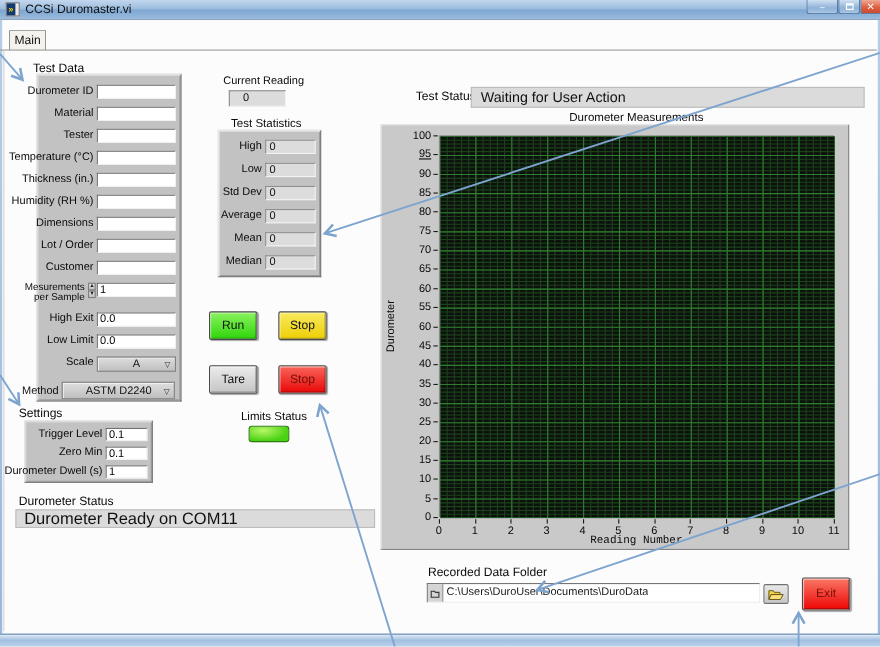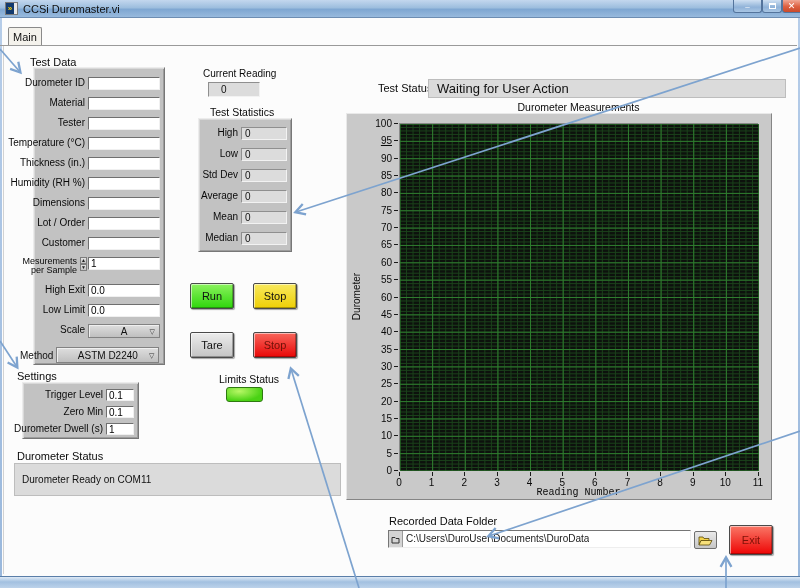--- a/index.html
+++ b/index.html
@@ -69,26 +69,26 @@
   .test-data-panel .lv-row.mps .lbl { font-size:9px; line-height:9px; text-align:right; width:58px; white-space:normal; }
   .method-row { position:absolute; left:-14px; top:279px; display:flex; align-items:center; }
   .method-row .lbl { font-size:10px; margin-right:3px; }
   .scale-select { width:72px; height:14px; }
   .method-select { width:103px; height:16px; }
   .stats-panel { left:198px; top:118px; width:94px; height:134px; padding-top:8px; }
   .stats-panel .lv-row { height:13px; margin-bottom:8px; padding-right:4px; }
   .stats-panel .lv-disp { width:46px; height:13px; }
   .settings-panel { left:22px; top:382px; width:117px; height:57px; padding-top:6px; }
   .settings-panel .lv-row { height:12px; margin-bottom:5px; }
-  .settings-panel input.lv-input { width:28px; height:12px; }
+  .settings-panel input.lv-input { width:38px; height:12px; }
   .current-reading-disp { position:absolute; left:208px; top:82px; width:52px; height:15px;
     line-height:13px; padding-left:12px; }
   .status-bar { position:absolute; background:#dbdbdb; border:1px solid #bdbdbd;
     display:flex; align-items:center; }
-  .durometer-status-bar { left:14px; top:463px; width:327px; height:33px; font-size:10px; padding-left:7px; }
+  .durometer-status-bar { left:14px; top:463px; width:327px; height:17px; font-size:15px; padding-left:7px; }
   .test-status-bar { left:428px; top:79px; width:358px; height:19px; font-size:13px; padding-left:8px; }
   
   .lv-btn { position:absolute; width:44px; height:26px; border:1px solid #4a4a4a; border-radius:2px;
     font-size:11px; display:flex; align-items:center; justify-content:center; cursor:pointer;
     box-shadow: inset 1px 1px 0 rgba(255,255,255,.55), inset -1px -1px 0 rgba(0,0,0,.28), 1px 1px 1px rgba(0,0,0,.35); }
   .btn-run  { left:190px; top:283px; background:linear-gradient(#8bf25e,#2fd60c); }
   .btn-hold { left:253px; top:283px; background:linear-gradient(#f8e95e,#eecf06); }
   .btn-tare { left:190px; top:332px; background:linear-gradient(#ececec,#c4c4c4); }
   .btn-stop { left:253px; top:332px; background:linear-gradient(#f8655a,#e90707); color:#6e1208; }
   .btn-exit { left:729px; top:525px; width:44px; height:30px; background:linear-gradient(#f97766,#ee0505); color:#7e1208; }

